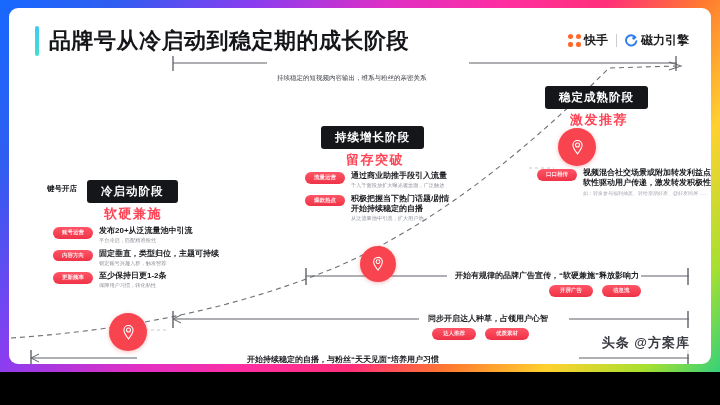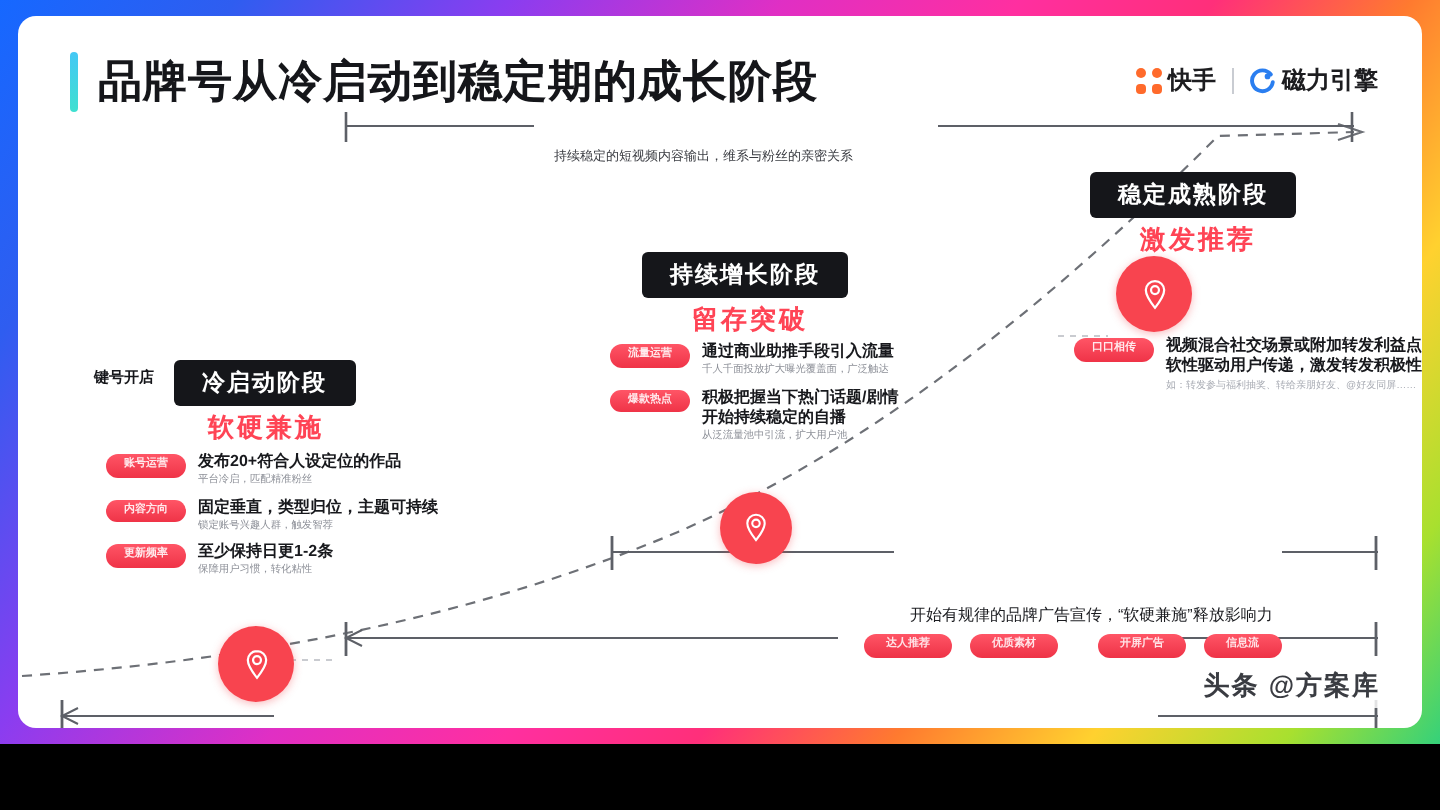--- a/index.html
+++ b/index.html
@@ -65,21 +65,21 @@
   .pin{
     border-radius:50%;background:#f8444f;display:flex;align-items:center;justify-content:center;
     box-shadow:0 1px 4px rgba(240,60,70,.35);
   }
   .pin svg{display:block;}
 
   
   #curve{position:absolute;left:0;top:0;width:702px;height:389px;pointer-events:none;}
 
   
-  .note-text{font-size:8px;color:#1b1c20;font-weight:normal;white-space:nowrap;margin-top:32px;}
+  .note-text{font-size:8px;color:#1b1c20;font-weight:bold;white-space:nowrap;}
   .note-chips{display:flex;gap:9px;margin-top:4px;}
   .nchip{
     background:linear-gradient(180deg,#ff5566,#ee3246);color:#ffe3e7;
     font-size:5.5px;font-weight:bold;border-radius:9px;padding:3px 11px;white-space:nowrap;line-height:1;
   }
 
   .small-label{font-size:8px;color:#15161a;font-weight:bold;white-space:nowrap;}
   .tiny-caption{font-size:6.5px;color:#3a3c42;white-space:nowrap;}
 
   
@@ -158,21 +158,21 @@
 
   <div class="abs" style="left:78px;top:172px;">
     <span class="stage-tag">冷启动阶段</span>
   </div>
   <div class="abs stage-sub" style="left:78px;top:197px;width:92px;">软硬兼施</div>
 
   <div class="abs bullets" style="left:44px;top:218px;">
     <div class="brow">
       <span class="bchip">账号运营</span>
       <span class="btexts">
-        <span class="bmain">发布20+符合人设定位的作品</span>
+        <span class="bmain">发布20+从泛流量池中引流</span>
         <span class="bsub">平台冷启，匹配精准粉丝</span>
       </span>
     </div>
     <div class="brow">
       <span class="bchip">内容方向</span>
       <span class="btexts">
         <span class="bmain">固定垂直，类型归位，主题可持续</span>
         <span class="bsub">锁定账号兴趣人群，触发智荐</span>
       </span>
     </div>
@@ -247,23 +247,25 @@
 
   <div class="abs" style="left:446px;top:262px;">
     <div class="note-text">开始有规律的品牌广告宣传，“软硬兼施”释放影响力</div>
     <div class="note-chips" style="margin-left:94px;">
       <span class="nchip">开屏广告</span>
       <span class="nchip">信息流</span>
     </div>
   </div>
 
   <div class="abs" style="left:419px;top:305px;">
+    <div class="note-text">同步开启达人种草，占领用户心智</div>
     <div class="note-chips" style="margin-left:4px;">
       <span class="nchip">达人推荐</span>
       <span class="nchip">优质素材</span>
     </div>
   </div>
 
+  <div class="abs note-text" style="left:238px;top:346px;">开始持续稳定的自播，与粉丝“天天见面”培养用户习惯</div>
 
   <div id="watermark">头条 @方案库</div>
 
  </div>
 </div>
 
 </body></html>

